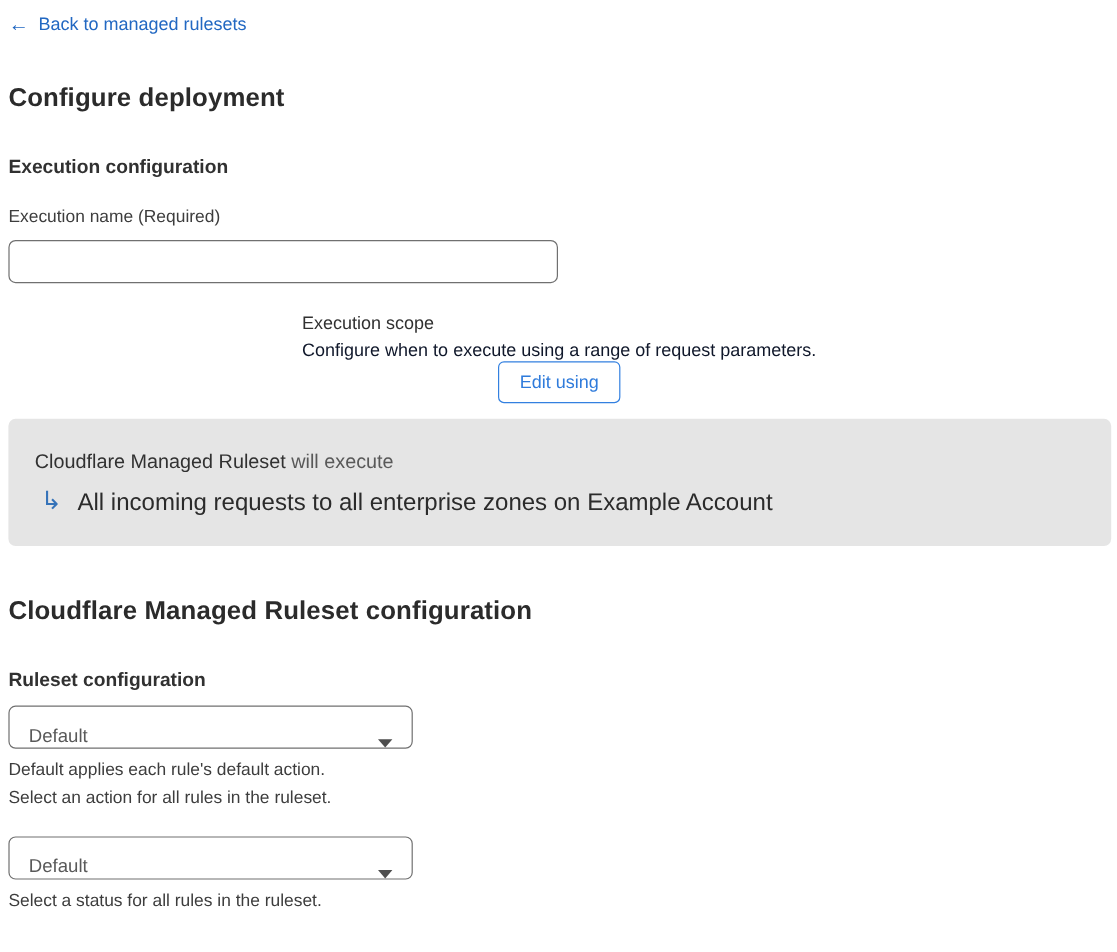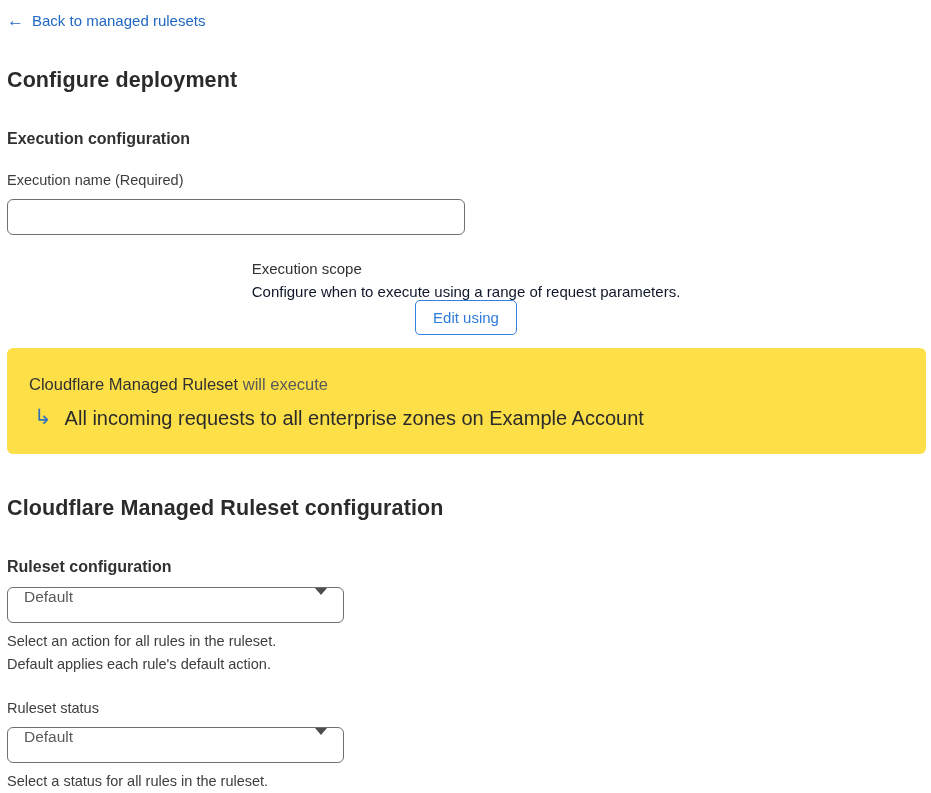--- a/index.html
+++ b/index.html
@@ -90,21 +90,21 @@
     font-family: "Liberation Sans", sans-serif;
     cursor: pointer;
     align-self: center;
   }
 
   
   .scope-box {
     margin-top: 13px;
     width: 919px;
     min-height: 106px;
-    background: #fde047;
+    background: #e5e5e5;
     border-radius: 6px;
     padding: 27px 22px 24px 22px;
   }
   .scope-box .line1 { font-size: 16.5px; }
   .scope-box .line1 .ruleset-name { color: #313131; }
   .scope-box .line1 .suffix { color: #595959; }
   .scope-box .line2 {
     margin-top: 13px;
     padding-left: 5px;
     display: flex;
@@ -122,21 +122,21 @@
 
   
   .select-control {
     margin-top: 11px;
     width: 337px;
     height: 36px;
     border: 1px solid #707070;
     border-radius: 6px;
     background: #ffffff;
     display: flex;
-    align-items: flex-start;
+    align-items: flex-end;
     justify-content: space-between;
     padding: 0 16px;
     cursor: pointer;
   }
   .select-control .select-value { font-size: 15.5px; color: #595959; }
   .caret {
     width: 0; height: 0;
     border-left: 6px solid transparent;
     border-right: 6px solid transparent;
     border-top: 7px solid #4d4d4d;
@@ -181,26 +181,25 @@
 
   <h1 class="page-title" style="margin-top:42px;">Cloudflare Managed Ruleset configuration</h1>
 
   <h2 class="section-heading">Ruleset configuration</h2>
 
   <div class="select-control">
     <span class="select-value">Default</span>
     <span class="caret"></span>
   </div>
   <div class="help-text">
+    <div>Default applies each rule's default action.</div>
     <div>Select an action for all rules in the ruleset.</div>
-    <div>Default applies each rule's default action.</div>
   </div>
 
   <div class="status-group">
-    <div class="field-label">Ruleset status</div>
     <div class="select-control">
       <span class="select-value">Default</span>
       <span class="caret"></span>
     </div>
     <div class="help-text">Select a status for all rules in the ruleset.</div>
   </div>
 
 </div>
 
 </body></html>

